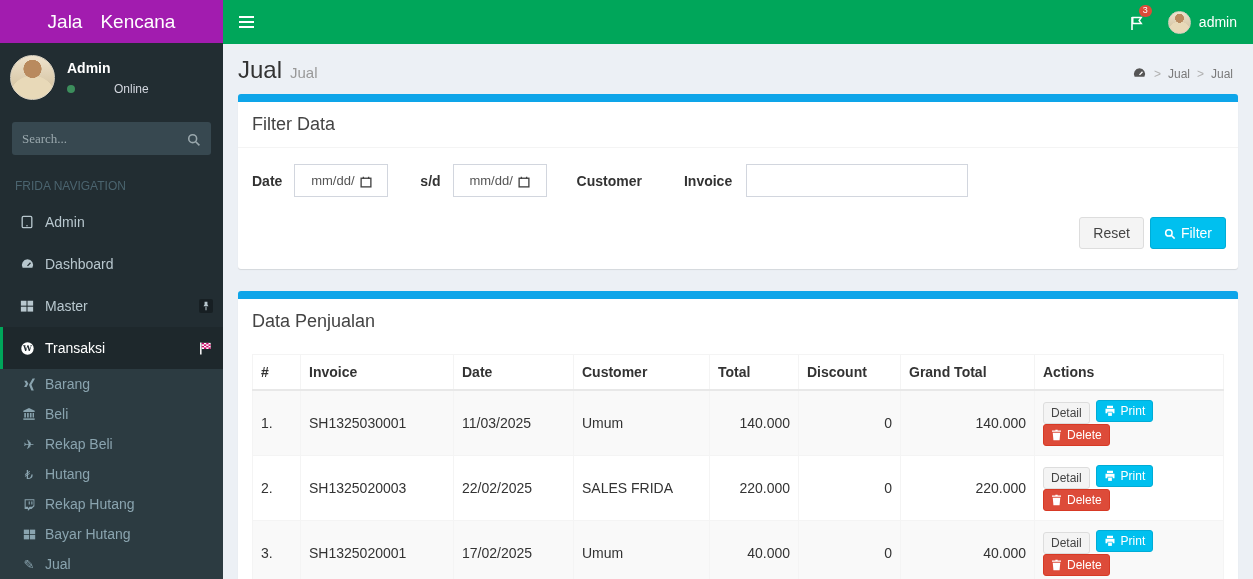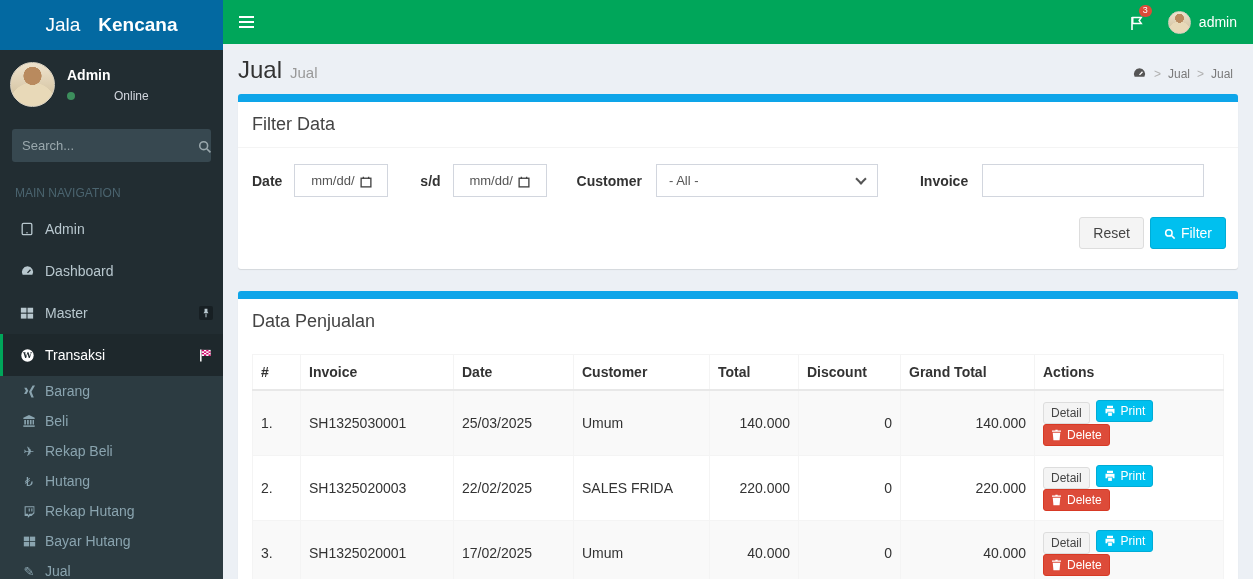--- a/index.html
+++ b/index.html
@@ -1,36 +1,36 @@
 <!DOCTYPE html>
 <html><head>
 <meta charset="utf-8">
 <style>
   * { margin:0; padding:0; box-sizing:border-box; }
   html,body { width:1253px; height:579px; overflow:hidden; }
   body { font-family:"Liberation Sans","DejaVu Sans",sans-serif; font-size:14px; color:#333; background:#ecf0f5; }
 
   
   .sidebar { position:absolute; left:0; top:0; width:223px; height:579px; background:#222d32; z-index:5; }
-  .logo { height:50px; background:#0369a1; color:#fff; display:flex; align-items:center; justify-content:center; font-size:19px; }
+  .logo { height:43px; background:#a21caf; color:#fff; display:flex; align-items:center; justify-content:center; font-size:19px; }
   .logo .light { font-weight:300; }
-  .logo .bold { font-weight:700; margin-left:18px; }
+  .logo .bold { font-weight:400; margin-left:18px; }
   .user-panel { display:flex; align-items:center; padding:12px 10px; }
   .avatar { border-radius:50%; background:
       radial-gradient(circle at 50% 30%, #b98a5e 0 24%, rgba(0,0,0,0) 25%),
       radial-gradient(circle at 50% 100%, #e8d9b8 0 48%, rgba(0,0,0,0) 49%),
       linear-gradient(#efe3cd,#cdbb96); border:1px solid #d8d0c0; }
   .avatar.big { width:45px; height:45px; }
   .avatar.small { width:23px; height:23px; }
   .user-info { margin-left:12px; }
   .user-name { color:#fff; font-weight:700; font-size:14px; }
   .user-status { color:#d2d6de; font-size:12px; margin-top:6px; display:flex; align-items:center;gap:32px; }
   .dot { width:8px; height:8px; border-radius:50%; background:#3c8e5c; display:inline-block; margin-right:7px; }
   .sidebar-search { margin:10px 12px; height:33px; background:#374850; border-radius:3px; display:flex; align-items:center; padding:0 10px; }
-  .sidebar-search input { flex:1; background:transparent; border:none; outline:none; color:#e5e5e5; font-size:13px; font-family:Liberation Sans, sans-serif; }
+  .sidebar-search input { flex:1; background:transparent; border:none; outline:none; color:#e5e5e5; font-size:13px; font-family:Liberation Serif, serif; }
   .sidebar-search input::placeholder { color:#9aa8ad; }
   .nav-header { color:#4b646f; font-size:12px; padding:14px 15px 8px; }
   ul.menu { list-style:none; }
   .menu-item { display:flex; align-items:center; padding:13px 10px 13px 12px; color:#b8c7ce; font-size:14px; cursor:pointer; border-left:3px solid transparent; }
   .menu-item.active { background:#1e282c; color:#fff; border-left-color:#00a65a; }
   .mi-icon { width:24px; display:inline-flex; justify-content:center; align-items:center; }
   .mi-label { margin-left:6px; flex:1; }
   .mi-badge { display:inline-flex; align-items:center; }
   .badge-pin { background:#171f23; border-radius:2px; padding:2px 3px; display:inline-flex; }
   ul.treeview { list-style:none; background:#2c3b41; }
@@ -115,21 +115,21 @@
   <div class="sidebar-search">
     <input type="text" placeholder="Search..." style="">
     <span>
       <svg width="14" height="14" viewBox="0 0 16 16">
           <circle cx="6.5" cy="6.5" r="4.5" fill="none" stroke="#9aa8ad" stroke-width="1.8"></circle>
           <line x1="10" y1="10" x2="14.2" y2="14.2" stroke="#9aa8ad" stroke-width="1.8"></line>
         </svg>
     </span>
   </div>
 
-  <div class="nav-header">MAIN NAVIGATION</div>
+  <div class="nav-header">FRIDA NAVIGATION</div>
   <ul class="menu" id="sidebar-menu">
       <li class="menu-item">
     <span class="mi-icon">
           <svg width="14" height="14" viewBox="0 0 16 16">
             <rect x="2.5" y="1.5" width="11" height="13" rx="1.5" fill="none" stroke="currentColor" stroke-width="1.5"></rect>
             <circle cx="8" cy="12.3" r="0.9" fill="currentColor"></circle>
           </svg>
         </span>
     <span class="mi-label">Admin</span>
     <span class="mi-badge"></span>
@@ -311,24 +311,20 @@
         <span>mm/dd/</span>
         <span>
           <svg width="12" height="12" viewBox="0 0 16 16">
               <rect x="1.5" y="3" width="13" height="11.5" fill="none" stroke="#444" stroke-width="1.8"></rect>
               <line x1="4.5" y1="1" x2="4.5" y2="4" stroke="#444" stroke-width="1.8"></line>
               <line x1="11.5" y1="1" x2="11.5" y2="4" stroke="#444" stroke-width="1.8"></line>
             </svg>
         </span>
       </div>
       <span class="f-label lbl-customer">Customer</span>
-      <div class="select-box">
-        <span class="sel-text">- All -</span>
-        <span class="chevron"></span>
-      </div>
       <span class="f-label lbl-invoice">Invoice</span>
       <input class="text-input" type="text" value="" style="">
     </div>
     <div class="filter-actions">
       <button class="btn btn-md btn-default">
         <span>Reset</span>
       </button>
       <button class="btn btn-md btn-info">
         <span>
           <svg width="12" height="12" viewBox="0 0 16 16">
@@ -354,21 +350,21 @@
               <th>Total</th>
               <th>Discount</th>
               <th>Grand Total</th>
               <th>Actions</th>
             </tr>
           </thead>
         <tbody id="table-body">
             <tr>
     <td class="c-no">1.</td>
     <td class="c-invoice">SH1325030001</td>
-    <td class="c-date">25/03/2025</td>
+    <td class="c-date">11/03/2025</td>
     <td class="c-customer">Umum</td>
     <td class="c-total num">140.000</td>
     <td class="c-discount num">0</td>
     <td class="c-grand num">140.000</td>
     <td class="c-actions">
       <button class="btn btn-xs btn-default">
                   <span class="bl">Detail</span>
                 </button>
       <button class="btn btn-xs btn-info">
                   <span class="bicon">

